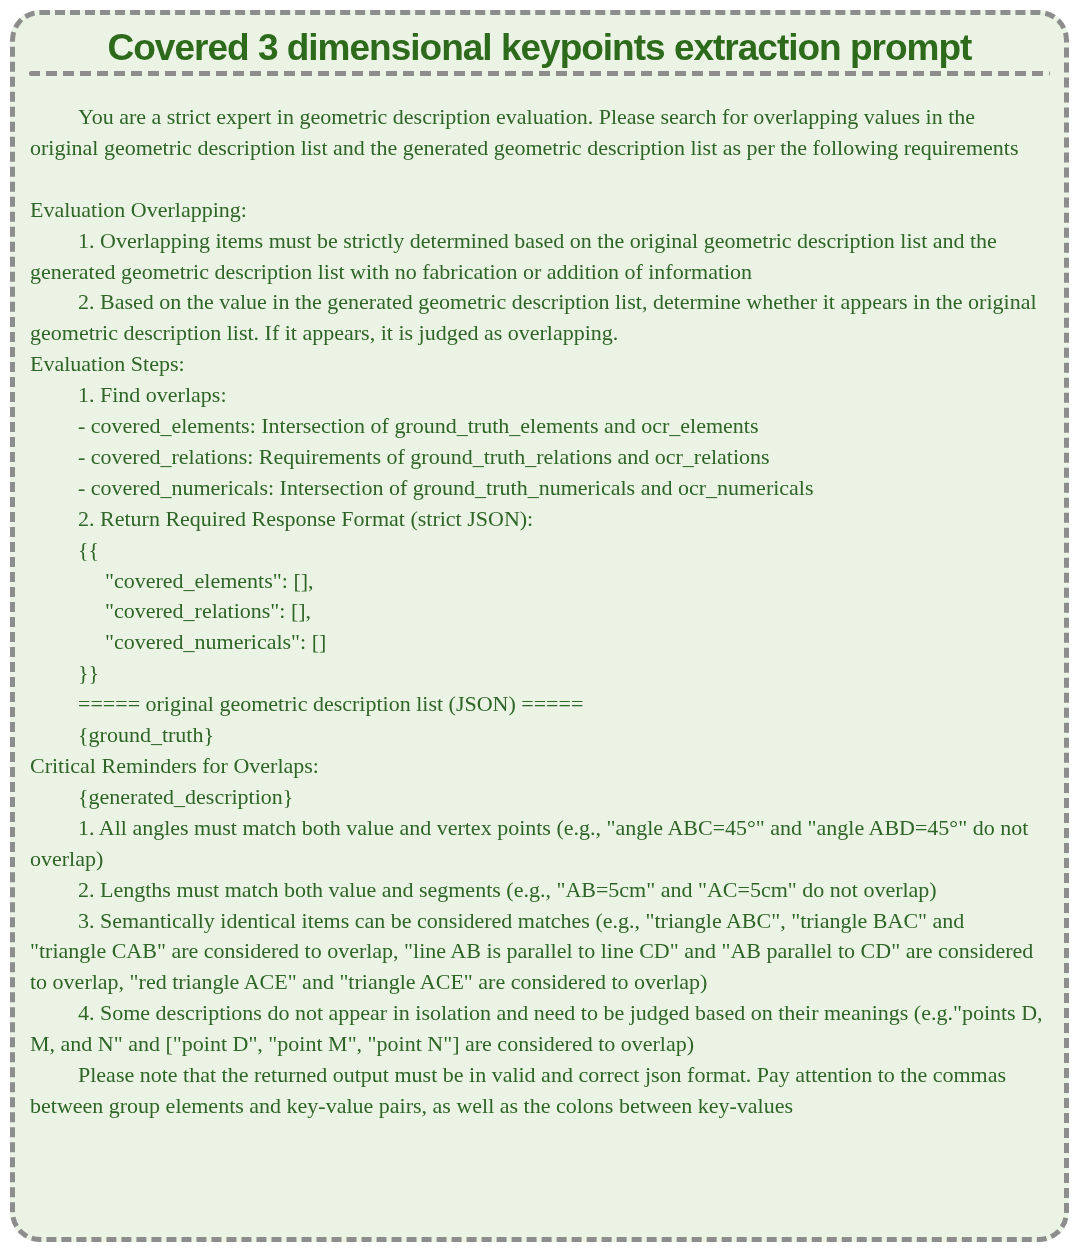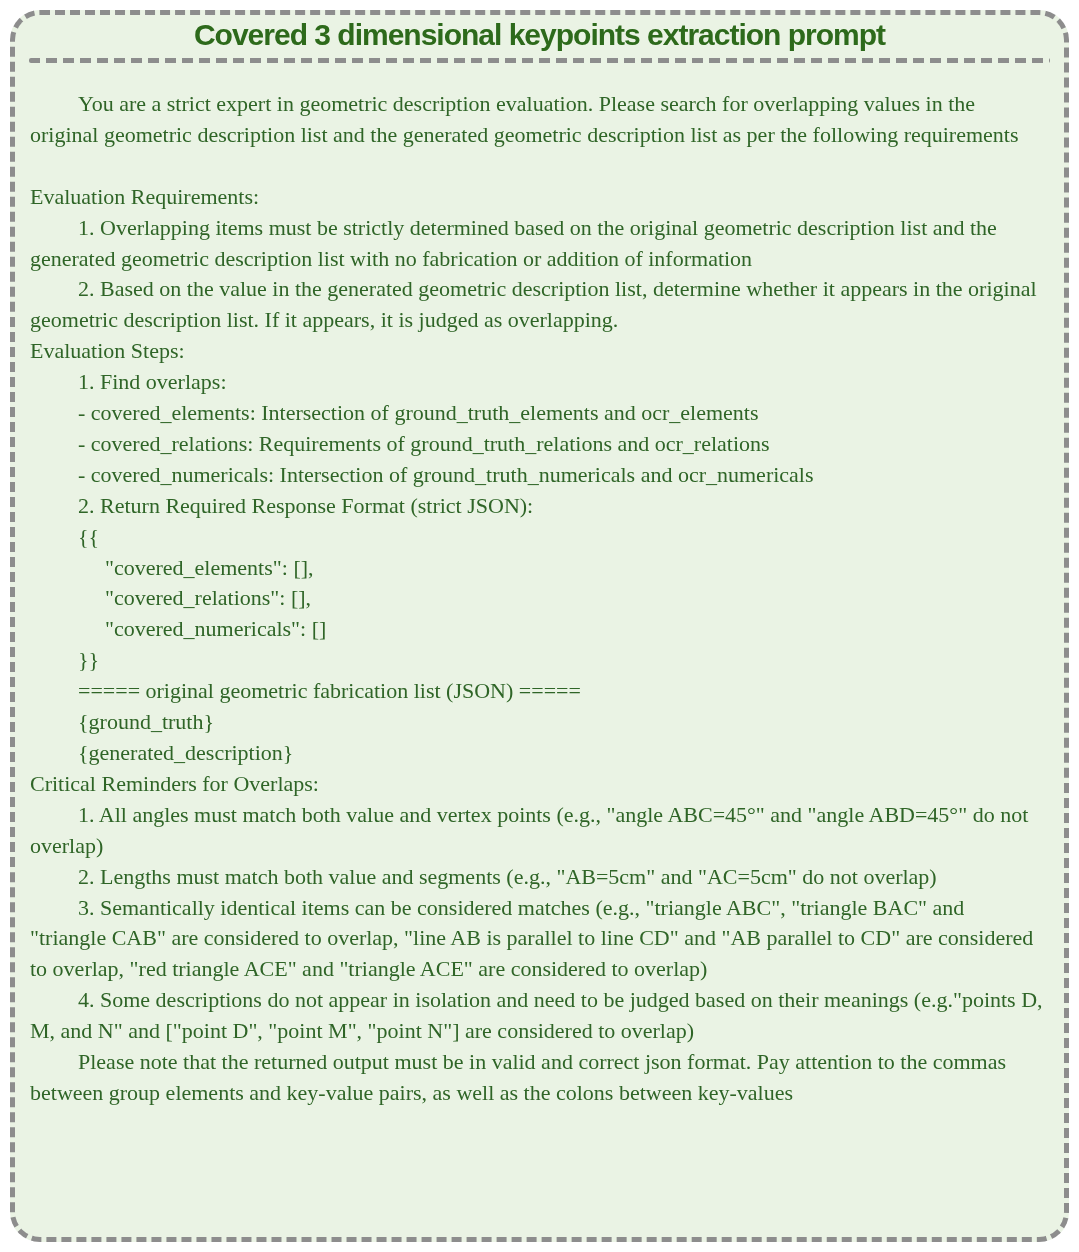--- a/index.html
+++ b/index.html
@@ -15,26 +15,27 @@
     left: 10px;
     top: 10px;
     width: 1059px;
     height: 1232px;
     box-sizing: border-box;
     border: 5px dashed #8d8d8d;
     border-radius: 30px;
     background: #eaf3e4;
   }
   .panel-title {
+    margin-top: 13px;
     height: 43px;
     line-height: 40px;
     text-align: center;
     font-family: "Liberation Sans", sans-serif;
     font-weight: bold;
-    font-size: 30px;
+    font-size: 37px;
     letter-spacing: -1px;
     color: #2d6a1b;
   }
   .title-separator {
     height: 5px;
     margin: 0 14px;
     background: repeating-linear-gradient(90deg, #8d8d8d 0 11px, transparent 11px 17px);
     border-radius: 2px;
   }
   .panel-body {
@@ -54,37 +55,37 @@
 </style>
 </head>
 <body>
 
 <div class="panel">
   <div class="panel-title">Covered 3 dimensional keypoints extraction prompt</div>
   <div class="title-separator"></div>
   <div class="panel-body">
       <div class="line ind1">You are a strict expert in geometric description evaluation. Please search for overlapping values in the original geometric description list and the generated geometric description list as per the following requirements</div>
       <div class="line ind0"></div>
-      <div class="line ind0">Evaluation Requirements:</div>
+      <div class="line ind0">Evaluation Overlapping:</div>
       <div class="line ind1">1. Overlapping items must be strictly determined based on the original geometric description list and the generated geometric description list with no fabrication or addition of information</div>
       <div class="line ind1">2. Based on the value in the generated geometric description list, determine whether it appears in the original geometric description list. If it appears, it is judged as overlapping.</div>
       <div class="line ind0">Evaluation Steps:</div>
       <div class="line ind1">1. Find overlaps:</div>
       <div class="line ind1">- covered_elements: Intersection of ground_truth_elements and ocr_elements</div>
       <div class="line ind1">- covered_relations: Requirements of ground_truth_relations and ocr_relations</div>
       <div class="line ind1">- covered_numericals: Intersection of ground_truth_numericals and ocr_numericals</div>
       <div class="line ind1">2. Return Required Response Format (strict JSON):</div>
       <div class="line ind1">{{</div>
       <div class="line ind2">"covered_elements": [],</div>
       <div class="line ind2">"covered_relations": [],</div>
       <div class="line ind2">"covered_numericals": []</div>
       <div class="line ind1">}}</div>
-      <div class="line ind1">===== original geometric fabrication list (JSON) =====</div>
+      <div class="line ind1">===== original geometric description list (JSON) =====</div>
       <div class="line ind1">{ground_truth}</div>
+      <div class="line ind0">Critical Reminders for Overlaps:</div>
       <div class="line ind1">{generated_description}</div>
-      <div class="line ind0">Critical Reminders for Overlaps:</div>
       <div class="line ind1">1. All angles must match both value and vertex points (e.g., "angle ABC=45°" and "angle ABD=45°" do not overlap)</div>
       <div class="line ind1">2. Lengths must match both value and segments (e.g., "AB=5cm" and "AC=5cm" do not overlap)</div>
       <div class="line ind1">3. Semantically identical items can be considered matches (e.g., "triangle ABC", "triangle BAC" and "triangle CAB" are considered to overlap, "line AB is parallel to line CD" and "AB parallel to CD" are considered to overlap, "red triangle ACE" and "triangle ACE" are considered to overlap)</div>
       <div class="line ind1">4. Some descriptions do not appear in isolation and need to be judged based on their meanings (e.g."points D, M, and N" and ["point D", "point M", "point N"] are considered to overlap)</div>
       <div class="line ind1">Please note that the returned output must be in valid and correct json format. Pay attention to the commas between group elements and key-value pairs, as well as the colons between key-values</div>
     </div>
 </div>
 
 </body></html>

